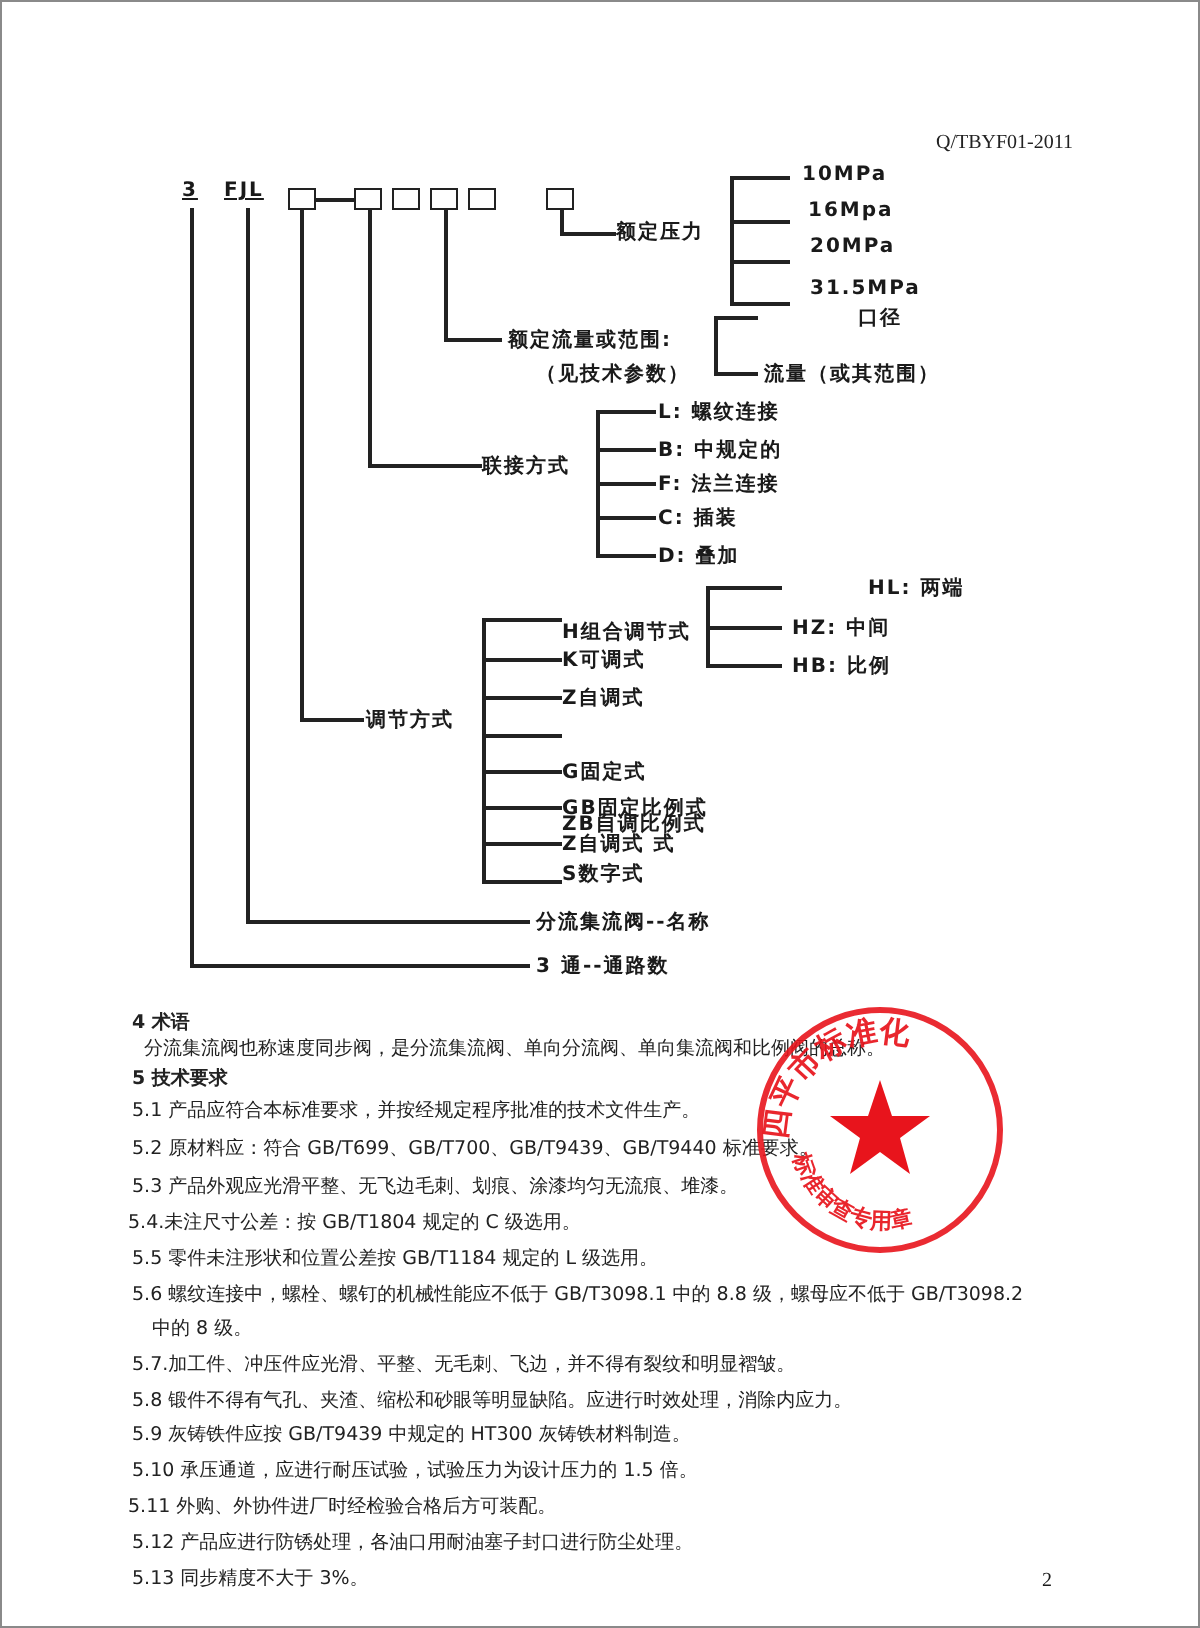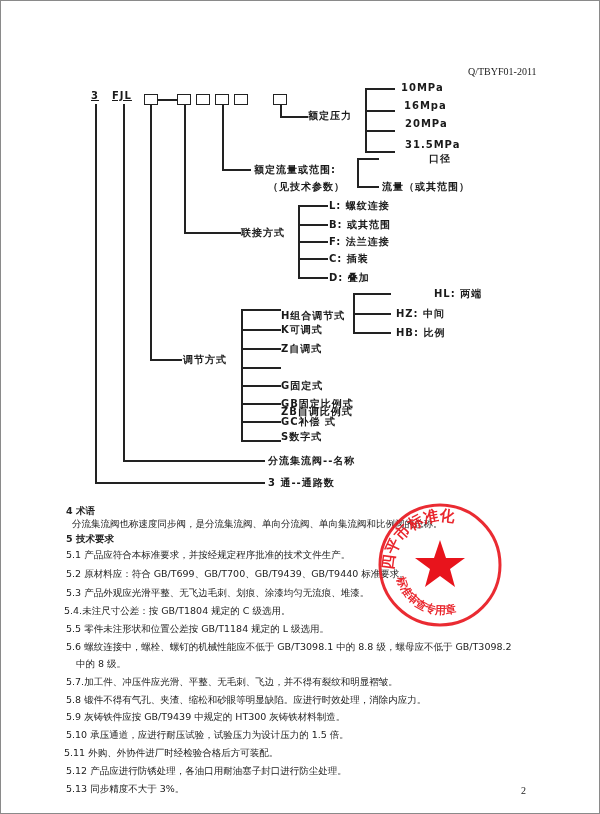--- a/index.html
+++ b/index.html
@@ -78,42 +78,42 @@
   <div class="abs diag" style="left:382px; top:180px;">流量（或其范围）</div>
 
   <div class="abs diag" style="left:241px; top:226px;">联接方式</div>
   <div class="vl" style="left:298px; top:205px; height:74px;"></div>
   <div class="hl" style="left:298px; top:205px; width:30px;"></div>
   <div class="hl" style="left:298px; top:224px; width:30px;"></div>
   <div class="hl" style="left:298px; top:241px; width:30px;"></div>
   <div class="hl" style="left:298px; top:258px; width:30px;"></div>
   <div class="hl" style="left:298px; top:277px; width:30px;"></div>
   <div class="abs diag" style="left:329px; top:199px;text-align:center;">L: 螺纹连接</div>
-  <div class="abs diag" style="left:329px; top:218px;">B: 或其范围</div>
+  <div class="abs diag" style="left:329px; top:218px;">B: 中规定的</div>
   <div class="abs diag" style="left:329px; top:235px;">F: 法兰连接</div>
   <div class="abs diag" style="left:329px; top:252px;">C: 插装</div>
   <div class="abs diag" style="left:329px; top:271px;">D: 叠加</div>
 
   <div class="abs diag" style="left:183px; top:353px;">调节方式</div>
   <div class="vl" style="left:241px; top:309px; height:131px;"></div>
   <div class="hl" style="left:241px; top:309px; width:40px;"></div>
   <div class="hl" style="left:241px; top:329px; width:40px;"></div>
   <div class="hl" style="left:241px; top:348px; width:40px;"></div>
   <div class="hl" style="left:241px; top:367px; width:40px;"></div>
   <div class="hl" style="left:241px; top:385px; width:40px;"></div>
   <div class="hl" style="left:241px; top:403px; width:40px;"></div>
   <div class="hl" style="left:241px; top:421px; width:40px;"></div>
   <div class="hl" style="left:241px; top:440px; width:40px;"></div>
   <div class="abs diag" style="left:281px; top:309px;">H组合调节式</div>
   <div class="abs diag" style="left:281px; top:323px;">K可调式</div>
   <div class="abs diag" style="left:281px; top:342px;">Z自调式</div>
   <div class="abs diag" style="left:281px; top:361px;margin-top:44px;">ZB自调比例式</div>
   <div class="abs diag" style="left:281px; top:379px;">G固定式</div>
   <div class="abs diag" style="left:281px; top:397px;">GB固定比例式</div>
-  <div class="abs diag" style="left:281px; top:415px;">GC补偿 式</div>
+  <div class="abs diag" style="left:281px; top:415px;">Z自调式 式</div>
   <div class="abs diag" style="left:281px; top:430px;">S数字式</div>
 
   <div class="vl" style="left:353px; top:293px; height:40px;"></div>
   <div class="hl" style="left:353px; top:293px; width:38px;"></div>
   <div class="hl" style="left:353px; top:313px; width:38px;"></div>
   <div class="hl" style="left:353px; top:332px; width:38px;"></div>
   <div class="abs diag" style="left:396px; top:287px;padding-left:38px;">HL: 两端</div>
   <div class="abs diag" style="left:396px; top:307px;">HZ: 中间</div>
   <div class="abs diag" style="left:396px; top:326px;">HB: 比例</div>
 

